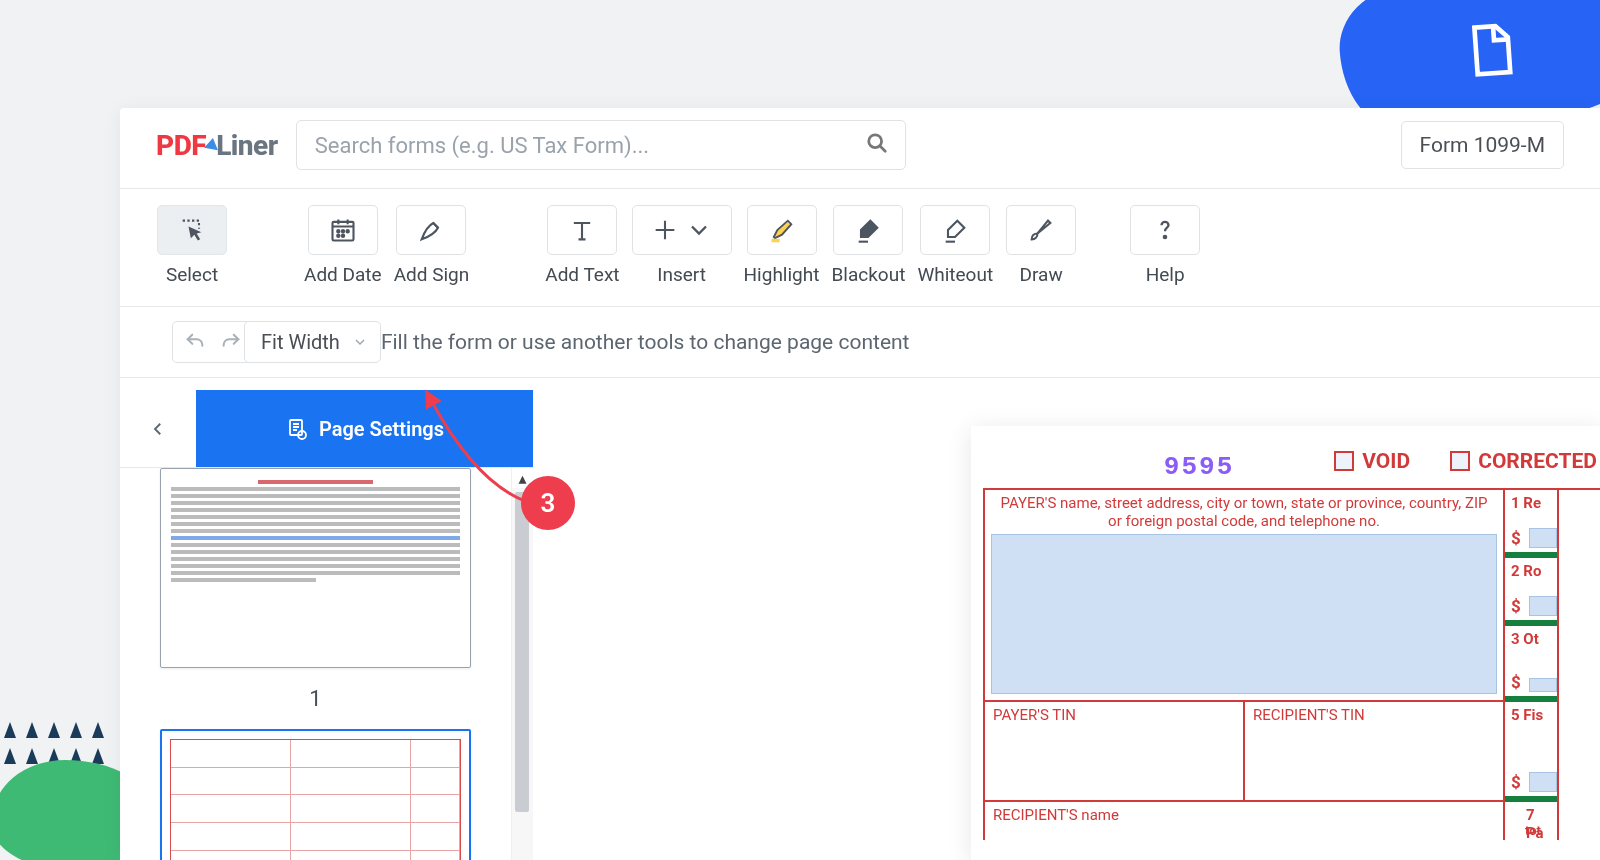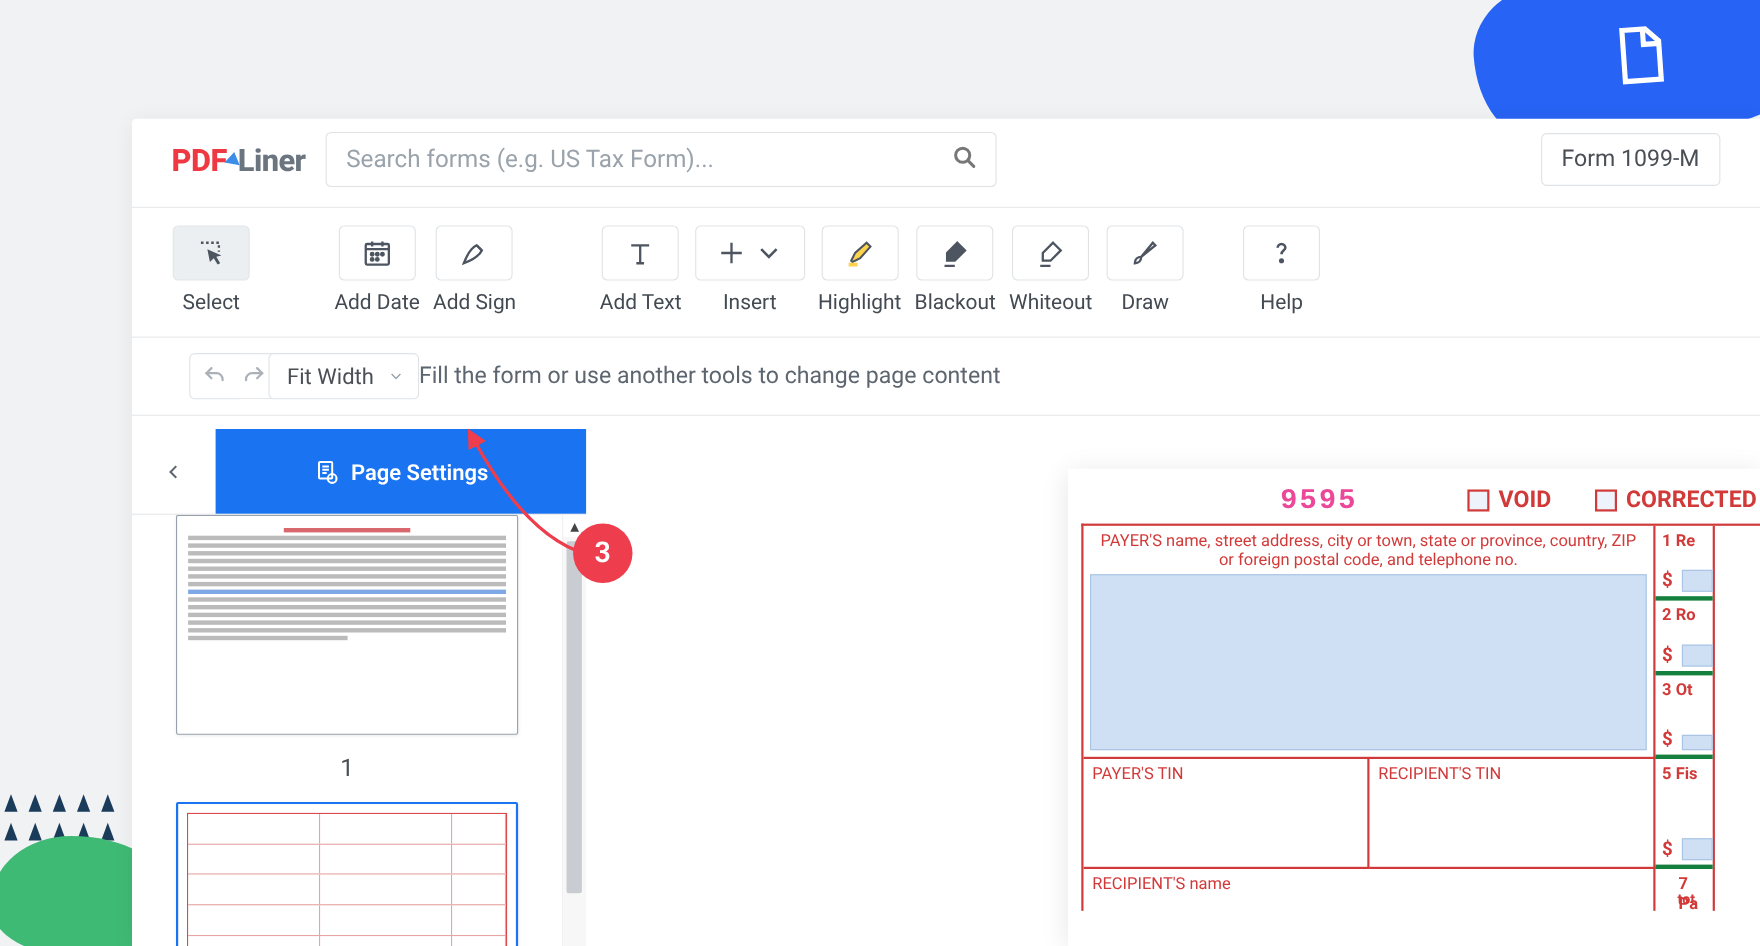--- a/index.html
+++ b/index.html
@@ -51,31 +51,31 @@
 .thumb-1 .tline.blue { background:#7fa9e6; }
 .page-num { text-align:center; font-size:22px; color:#4a4f55; margin:18px 0; }
 .thumb-2 { height:220px; padding:8px; }
 .mini-form { width:100%; height:100%; border:1px solid #d94a4a; }
 .mini-row { height:14%; border-bottom:1px solid #e7a4a4; display:flex; }
 .mini-cell { flex:1; border-right:1px solid #e7a4a4; }
 .canvas { position:absolute; left:413px; right:0; top:0; bottom:0; background:#fff; border-left:0; }
 .doc { position:absolute; left:438px; top:36px; right:-1px; bottom:0; background:#fff; box-shadow:0 4px 24px rgba(0,0,0,.10); }
 .doc-inner { position:absolute; left:12px; right:0; top:14px; bottom:0; }
 .form-header { display:flex; align-items:center; justify-content:flex-end; gap:40px; padding:0 4px 6px 0; }
-.form-code { font-family:'Courier New',monospace; font-size:26px; font-weight:700; color:#ec4899; letter-spacing:2px; margin-right:60px; }
+.form-code { font-family:'Courier New',monospace; font-size:26px; font-weight:700; color:#8b5cf6; letter-spacing:2px; margin-right:60px;margin-top:12px; }
 .chk { display:flex; align-items:center; gap:8px; }
 .chk-box { width:20px; height:20px; border:2px solid #d23a3a; background:#eef3fb; }
 .chk-label { font-size:21px; font-weight:700; color:#d23a3a; }
 .form-grid { border:2px solid #d23a3a; border-right:0; border-bottom:0; display:grid; grid-template-columns:260px 260px 54px; grid-auto-rows:auto; }
 .fc { border-right:2px solid #d23a3a; border-bottom:2px solid #d23a3a; padding:4px 8px; font-size:15px; color:#d23a3a; position:relative; }
 .payer-main { grid-column:1 / span 2; min-height:202px;text-align:center; }
 .payer-main .ff { position:absolute; left:6px; right:6px; top:44px; bottom:6px; background:#cfe0f4; border:1px solid #a8c3e4; }
 .dollar { font-weight:700; color:#d23a3a; font-size:17px; }
 .side-col { display:flex; flex-direction:column; }
-.side-cell { border-bottom:4px solid #15803d; padding:4px 6px; font-size:15px; color:#d23a3a; position:relative; height:68px; }
+.side-cell { border-bottom:6px solid #15803d; padding:4px 6px; font-size:15px; color:#d23a3a; position:relative; height:68px; }
 .side-cell .ff-s { position:absolute; left:24px; right:0; bottom:4px; height:20px; background:#cfe0f4; border:1px solid #a8c3e4; }
 .side-cell .dollar { position:absolute; left:6px; bottom:4px; }
 .tin-cell { height:100px; }
 .rn-cell { height:38px;margin-left:15px; }
 
 .blob-blue { position:absolute; right:-40px; top:-20px; width:300px; height:140px; background:#2763f4; border-radius:80px 90px 110px 60px / 70px 80px 60px 90px; transform:rotate(-4deg); display:flex; align-items:center; justify-content:center; }
 .blob-blue .pdf-gly { color:#fff; }
 .blob-green { position:absolute; left:-8px; bottom:-10px; width:160px; height:110px; background:#3fba74; border-radius:50% 60% 40% 55% / 60% 50% 55% 45%; }
 .trees { position:absolute; left:4px; bottom:96px; display:flex; gap:10px; flex-wrap:wrap; width:120px; }
 .trees span { width:0; height:0; border-left:6px solid transparent; border-right:6px solid transparent; border-bottom:16px solid #1a3b5a; display:inline-block; }

